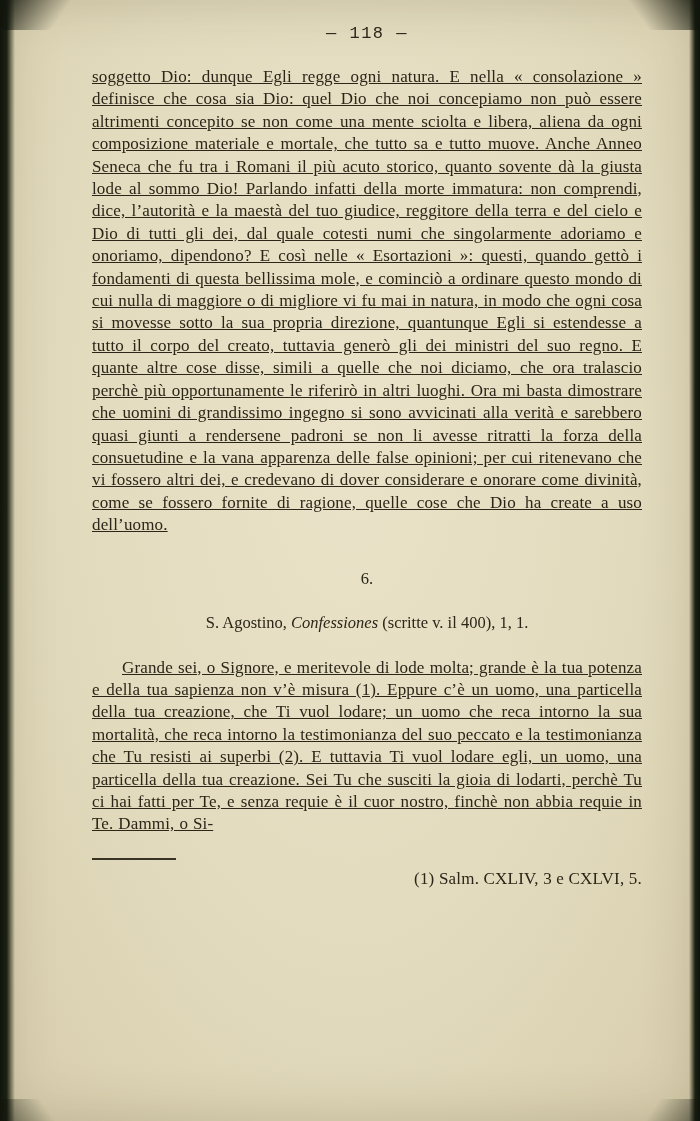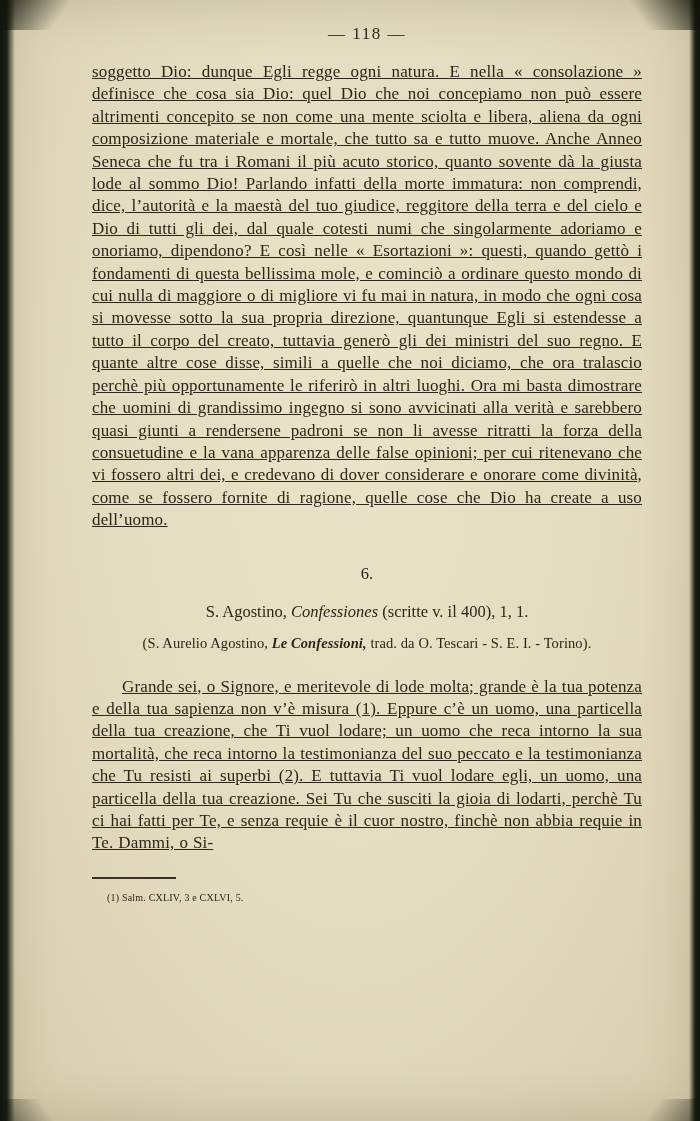--- a/index.html
+++ b/index.html
@@ -48,21 +48,22 @@
   .content {
     position: absolute;
     left: 92px;
     right: 58px;
     top: 24px;
   }
   .page-number {
     text-align: center;
     font-size: 17px;
     letter-spacing: 1.5px;
-    margin-bottom: 17px;
+    margin-bottom: 23px;
+    font-family: Liberation Mono, monospace;
   }
   .body-par {
     margin: 0;
     font-size: 17px;
     line-height: 22.4px;
     text-align: justify;
     letter-spacing: 0.15px;
     word-spacing: 0.5px;
     text-decoration: underline;
   }
@@ -73,21 +74,21 @@
     font-size: 16.5px;
   }
   .section-heading {
     margin: 20px 0 0 0;
     text-align: center;
     font-size: 20px;
     font-weight: bold;
     letter-spacing: 0.2px;
   }
   .citation {
-    margin-top: 18px;
+    margin-top: 24px;
     text-align: center;
     font-size: 16.5px;
   }
   .source-line {
     margin: 13px -18px 0 -18px;
     text-align: center;
     font-size: 14.5px;
     letter-spacing: 0.1px;
   }
   .italic { font-style: italic; }
@@ -96,23 +97,24 @@
   .footnote-block {
     margin-top: 22px;
   }
   .footnote-rule {
     width: 84px;
     border-top: 2px solid #393326;
     margin: 0 0 9px 0;
   }
   .footnote {
     padding-left: 15px;
-    font-size: 10px;
+    font-size: 17px;
     line-height: 19.5px;
     letter-spacing: 0.2px;
+    text-align: right;
   }
 </style>
 </head>
 <body>
 
 <div class="page">
   <div class="scan-edge-left"></div>
   <div class="scan-edge-right"></div>
   <div class="corner-tl"></div>
   <div class="corner-tr"></div>
@@ -123,21 +125,20 @@
 
     <div class="page-number">— 118 —</div>
 
     <p class="body-par">soggetto Dio: dunque Egli regge ogni natura. E nella « consolazione » definisce che cosa sia Dio: quel Dio che noi concepiamo non può essere altrimenti concepito se non come una mente sciolta e libera, aliena da ogni composizione materiale e mortale, che tutto sa e tutto muove. Anche Anneo Seneca che fu tra i Romani il più acuto storico, quanto sovente dà la giusta lode al sommo Dio! Parlando infatti della morte immatura: non comprendi, dice, l’autorità e la maestà del tuo giudice, reggitore della terra e del cielo e Dio di tutti gli dei, dal quale cotesti numi che singolarmente adoriamo e onoriamo, dipendono? E così nelle « Esortazioni »: questi, quando gettò i fondamenti di questa bellissima mole, e cominciò a ordinare questo mondo di cui nulla di maggiore o di migliore vi fu mai in natura, in modo che ogni cosa si movesse sotto la sua propria direzione, quantunque Egli si estendesse a tutto il corpo del creato, tuttavia generò gli dei ministri del suo regno. E quante altre cose disse, simili a quelle che noi diciamo, che ora tralascio perchè più opportunamente le riferirò in altri luoghi. Ora mi basta dimostrare che uomini di grandissimo ingegno si sono avvicinati alla verità e sarebbero quasi giunti a rendersene padroni se non li avesse ritratti la forza della consuetudine e la vana apparenza delle false opinioni; per cui ritenevano che vi fossero altri dei, e credevano di dover considerare e onorare come divinità, come se fossero fornite di ragione, quelle cose che Dio ha create a uso dell’uomo.</p>
 
     <div class="section-number">6.</div>
 
 
     <div class="citation"><span>S. Agostino, </span><span class="italic">Confessiones</span><span> (scritte v. il 400), 1, 1.</span></div>
 
-    <div class="source-line"><span>(S. Aurelio Agostino, </span><span class="bold-italic">Le Confessioni,</span><span> trad. da O. Tescari - S. E. I. - Torino).</span></div>
 
     <p class="body-par indent par2">Grande sei, o Signore, e meritevole di lode molta; grande è la tua potenza e della tua sapienza non v’è misura (1). Eppure c’è un uomo, una particella della tua creazione, che Ti vuol lodare; un uomo che reca intorno la sua mortalità, che reca intorno la testimonianza del suo peccato e la testimonianza che Tu resisti ai superbi (2). E tuttavia Ti vuol lodare egli, un uomo, una particella della tua creazione. Sei Tu che susciti la gioia di lodarti, perchè Tu ci hai fatti per Te, e senza requie è il cuor nostro, finchè non abbia requie in Te. Dammi, o Si-</p>
 
     <div class="footnote-block">
       <div class="footnote-rule"></div>
       <div class="footnote">(1) Salm. CXLIV, 3 e CXLVI, 5.</div>
     </div>
 
   </div>
 </div>

